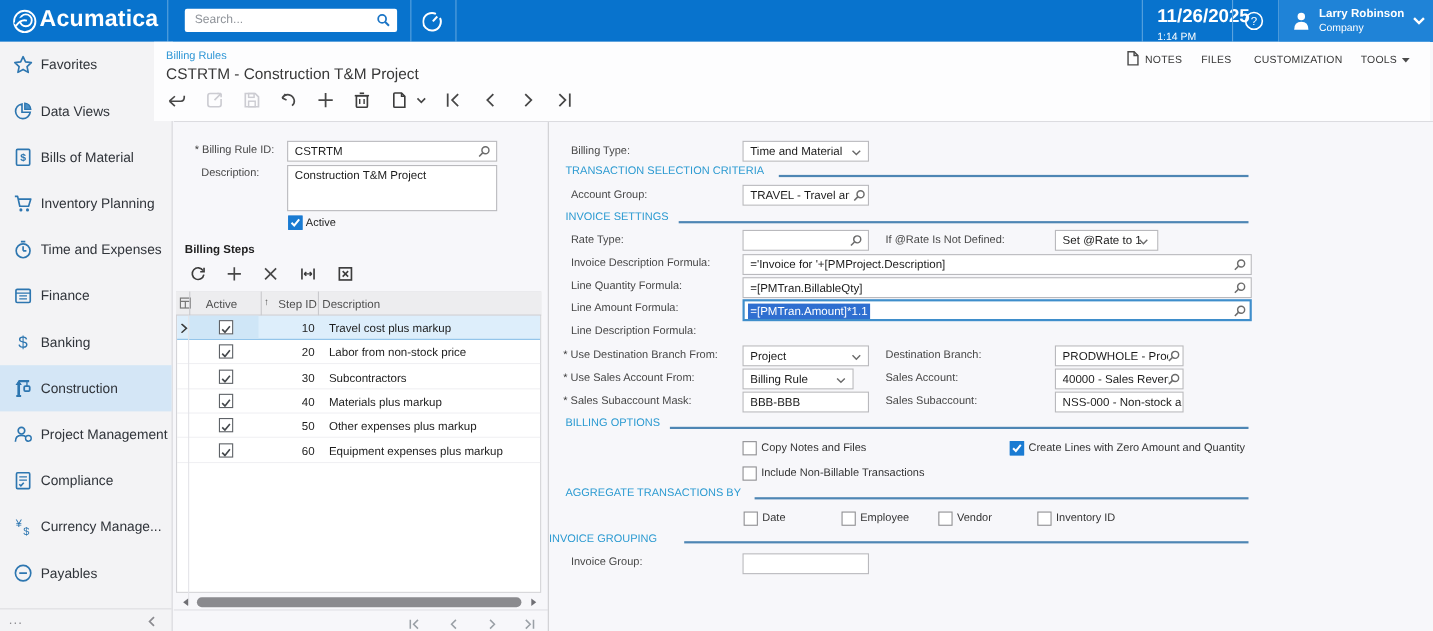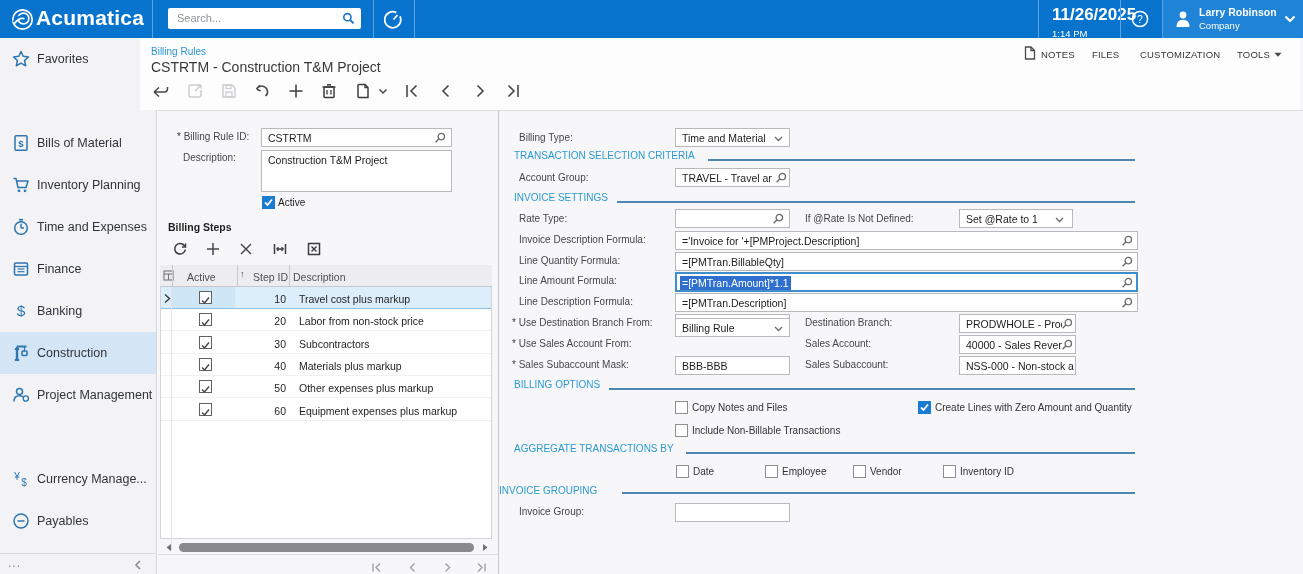--- a/index.html
+++ b/index.html
@@ -102,20 +102,27 @@
   </div>
 </div>
 
 <div id="sb">
   <div class="sbitem" style="top:0">
     <svg class="ic" viewBox="0 0 18 18">
         <path d="M9 1.5 L11.2 6.3 16.5 6.9 12.6 10.5 13.7 15.8 9 13.1 4.3 15.8 5.4 10.5 1.5 6.9 6.8 6.3 Z" fill="none" stroke="#2d76b0" stroke-width="1.5" stroke-linejoin="round"></path>
       </svg>
     <div class="tx">Favorites</div>
   </div>
+  <div class="sbitem" style="top:42px">
+    <svg class="ic" viewBox="0 0 18 18">
+        <path d="M8 2.5 A6.7 6.7 0 1 0 15.5 10 L8 10 Z" fill="none" stroke="#2d76b0" stroke-width="1.5"></path>
+        <path d="M10.5 1.8 A6.5 6.5 0 0 1 16 7.4 L10.5 7.4 Z" fill="#4a90c8" stroke="#2d76b0" stroke-width="1.2"></path>
+      </svg>
+    <div class="tx">Data Views</div>
+  </div>
   <div class="sbitem" style="top:84px">
     <svg class="ic" viewBox="0 0 18 18">
         <rect x="3" y="1.8" width="12" height="14.4" rx="1" fill="none" stroke="#2d76b0" stroke-width="1.5"></rect>
         <text x="9" y="12.5" text-anchor="middle" font-size="9.5" fill="#2d76b0" font-weight="bold">$</text>
       </svg>
     <div class="tx">Bills of Material</div>
   </div>
   <div class="sbitem" style="top:168px">
     <svg class="ic" viewBox="0 0 18 18">
         <circle cx="9" cy="10" r="6.3" fill="none" stroke="#2d76b0" stroke-width="1.5"></circle>
@@ -159,20 +166,29 @@
       </svg>
     <div class="tx">Construction</div>
   </div>
   <div class="sbitem" style="top:336px">
     <svg class="ic" viewBox="0 0 18 18">
         <circle cx="7.5" cy="5.5" r="3" fill="none" stroke="#2d76b0" stroke-width="1.5"></circle>
         <path d="M2 15.5 Q2 9.8 7.5 9.8 Q13 9.8 13 15.5" fill="none" stroke="#2d76b0" stroke-width="1.5"></path>
         <circle cx="13.8" cy="12.5" r="2.6" fill="#f3f3f5" stroke="#2d76b0" stroke-width="1.3"></circle>
       </svg>
     <div class="tx">Project Management</div>
+  </div>
+  <div class="sbitem" style="top:378px">
+    <svg class="ic" viewBox="0 0 18 18">
+        <rect x="3" y="1.8" width="12" height="14.4" rx="1" fill="none" stroke="#2d76b0" stroke-width="1.5"></rect>
+        <line x1="5.5" y1="5.5" x2="12.5" y2="5.5" stroke="#2d76b0" stroke-width="1.2"></line>
+        <line x1="5.5" y1="8.5" x2="12.5" y2="8.5" stroke="#2d76b0" stroke-width="1.2"></line>
+        <path d="M5.5 12.2 l1.5 1.5 2.6-2.8" fill="none" stroke="#2d76b0" stroke-width="1.4"></path>
+      </svg>
+    <div class="tx">Compliance</div>
   </div>
   <div class="sbitem" style="top:420px">
     <svg class="ic" viewBox="0 0 18 18">
         <text x="5" y="9.5" text-anchor="middle" font-size="10" fill="#2d76b0">¥</text>
         <text x="12" y="16" text-anchor="middle" font-size="10" fill="#2d76b0">$</text>
       </svg>
     <div class="tx">Currency Manage...</div>
   </div>
   <div class="sbitem" style="top:462px">
     <svg class="ic" viewBox="0 0 18 18">
@@ -418,21 +434,21 @@
   <div class="secline" style="left:118px;top:89.5px;width:518px"></div>
 
   <div class="lbl" style="left:20px;top:102px">Rate Type:</div>
   <div class="inp" style="left:176px;top:98px;width:115px;height:19px">
     <svg class="mag" style="right:5px;top:3px" viewBox="0 0 12 12">
         <circle cx="7.3" cy="4.6" r="3.2" fill="none" stroke="#6b6b6b" stroke-width="1.3"></circle>
         <line x1="4.8" y1="7" x2="1.6" y2="10.2" stroke="#6b6b6b" stroke-width="1.4"></line>
       </svg>
   </div>
   <div class="lbl" style="left:306px;top:102px">If @Rate Is Not Defined:</div>
-  <div class="inp" style="left:460px;top:98px;width:114px;height:19px">
+  <div class="inp" style="left:460px;top:98px;width:94px;height:19px">
       <div class="tx">Set @Rate to 1</div>
     <svg class="chev" style="right:8px;top:7px" viewBox="0 0 9 6">
         <path d="M1 1 L4.5 4.5 L8 1" fill="none" stroke="#6b6b6b" stroke-width="1.3"></path>
       </svg>
   </div>
 
   <div class="lbl" style="left:20px;top:123px">Invoice Description Formula:</div>
   <div class="inp" style="left:176px;top:120px;width:463px;height:19px">
       <div class="tx">='Invoice for '+[PMProject.Description]</div>
     <svg class="mag" style="right:4px;top:3px" viewBox="0 0 12 12">
@@ -453,46 +469,39 @@
   <div class="lbl" style="left:20px;top:164px">Line Amount Formula:</div>
   <div class="inp" style="left:176px;top:161px;width:463px;height:20px;border:2px solid #3f8ecb;">
     <div class="abs" style="left:3px;top:2px;background:#2f6fd0;color:#fff;font-size:10.5px;padding:1px 2px;white-space:nowrap;">=[PMTran.Amount]*1.1</div>
     <svg class="mag" style="right:3px;top:2.5px" viewBox="0 0 12 12">
         <circle cx="7.3" cy="4.6" r="3.2" fill="none" stroke="#6b6b6b" stroke-width="1.3"></circle>
         <line x1="4.8" y1="7" x2="1.6" y2="10.2" stroke="#6b6b6b" stroke-width="1.4"></line>
       </svg>
   </div>
 
   <div class="lbl" style="left:20px;top:185px">Line Description Formula:</div>
-  <div class="inp" style="left:176px;top:182px;width:463px;height:19px">
-      <div class="tx">=[PMTran.Description]</div>
-    <svg class="mag" style="right:4px;top:3px" viewBox="0 0 12 12">
-        <circle cx="7.3" cy="4.6" r="3.2" fill="none" stroke="#6b6b6b" stroke-width="1.3"></circle>
-        <line x1="4.8" y1="7" x2="1.6" y2="10.2" stroke="#6b6b6b" stroke-width="1.4"></line>
-      </svg>
-  </div>
 
   <div class="lbl" style="left:13px;top:206px"><span class="req">*</span> Use Destination Branch From:</div>
   <div class="inp" style="left:176px;top:203px;width:115px;height:19px">
       <div class="tx">Project</div>
     <svg class="chev" style="right:6px;top:7px" viewBox="0 0 9 6">
         <path d="M1 1 L4.5 4.5 L8 1" fill="none" stroke="#6b6b6b" stroke-width="1.3"></path>
       </svg>
   </div>
   <div class="lbl" style="left:306px;top:206px">Destination Branch:</div>
   <div class="inp" style="left:460px;top:203px;width:117px;height:19px;overflow:hidden;">
       <div class="tx" style="width:96px;overflow:hidden">PRODWHOLE - Proc</div>
     <svg class="mag" style="right:2px;top:3px" viewBox="0 0 12 12">
         <circle cx="7.3" cy="4.6" r="3.2" fill="none" stroke="#6b6b6b" stroke-width="1.3"></circle>
         <line x1="4.8" y1="7" x2="1.6" y2="10.2" stroke="#6b6b6b" stroke-width="1.4"></line>
       </svg>
   </div>
 
   <div class="lbl" style="left:13px;top:227px"><span class="req">*</span> Use Sales Account From:</div>
-  <div class="inp" style="left:176px;top:207px;width:115px;height:19px">
+  <div class="inp" style="left:176px;top:224px;width:101px;height:19px">
       <div class="tx">Billing Rule</div>
     <svg class="chev" style="right:6px;top:7px" viewBox="0 0 9 6">
         <path d="M1 1 L4.5 4.5 L8 1" fill="none" stroke="#6b6b6b" stroke-width="1.3"></path>
       </svg>
   </div>
   <div class="lbl" style="left:306px;top:227px">Sales Account:</div>
   <div class="inp" style="left:460px;top:224px;width:117px;height:19px;overflow:hidden;">
       <div class="tx" style="width:96px;overflow:hidden">40000 - Sales Reven</div>
     <svg class="mag" style="right:2px;top:3px" viewBox="0 0 12 12">
         <circle cx="7.3" cy="4.6" r="3.2" fill="none" stroke="#6b6b6b" stroke-width="1.3"></circle>

